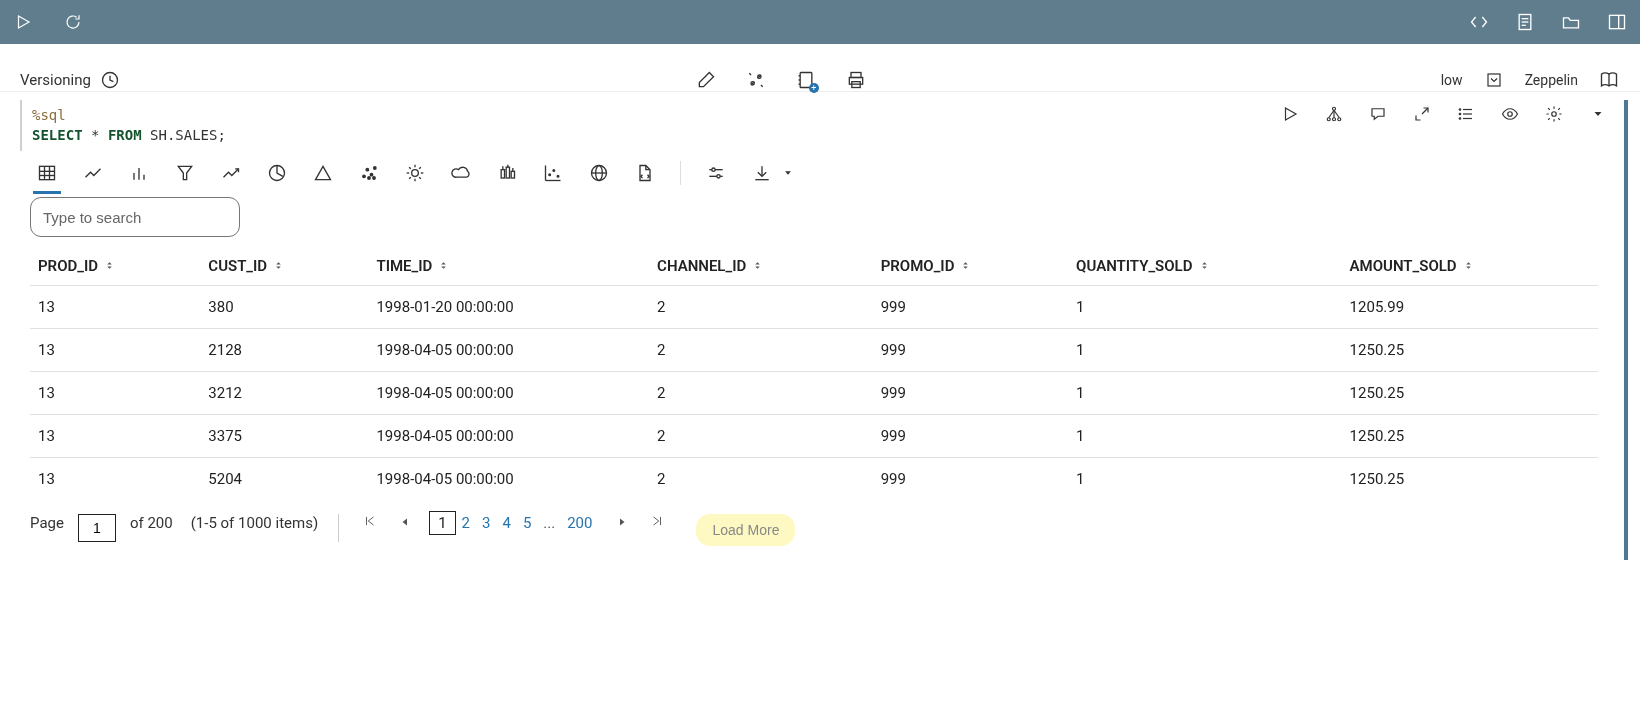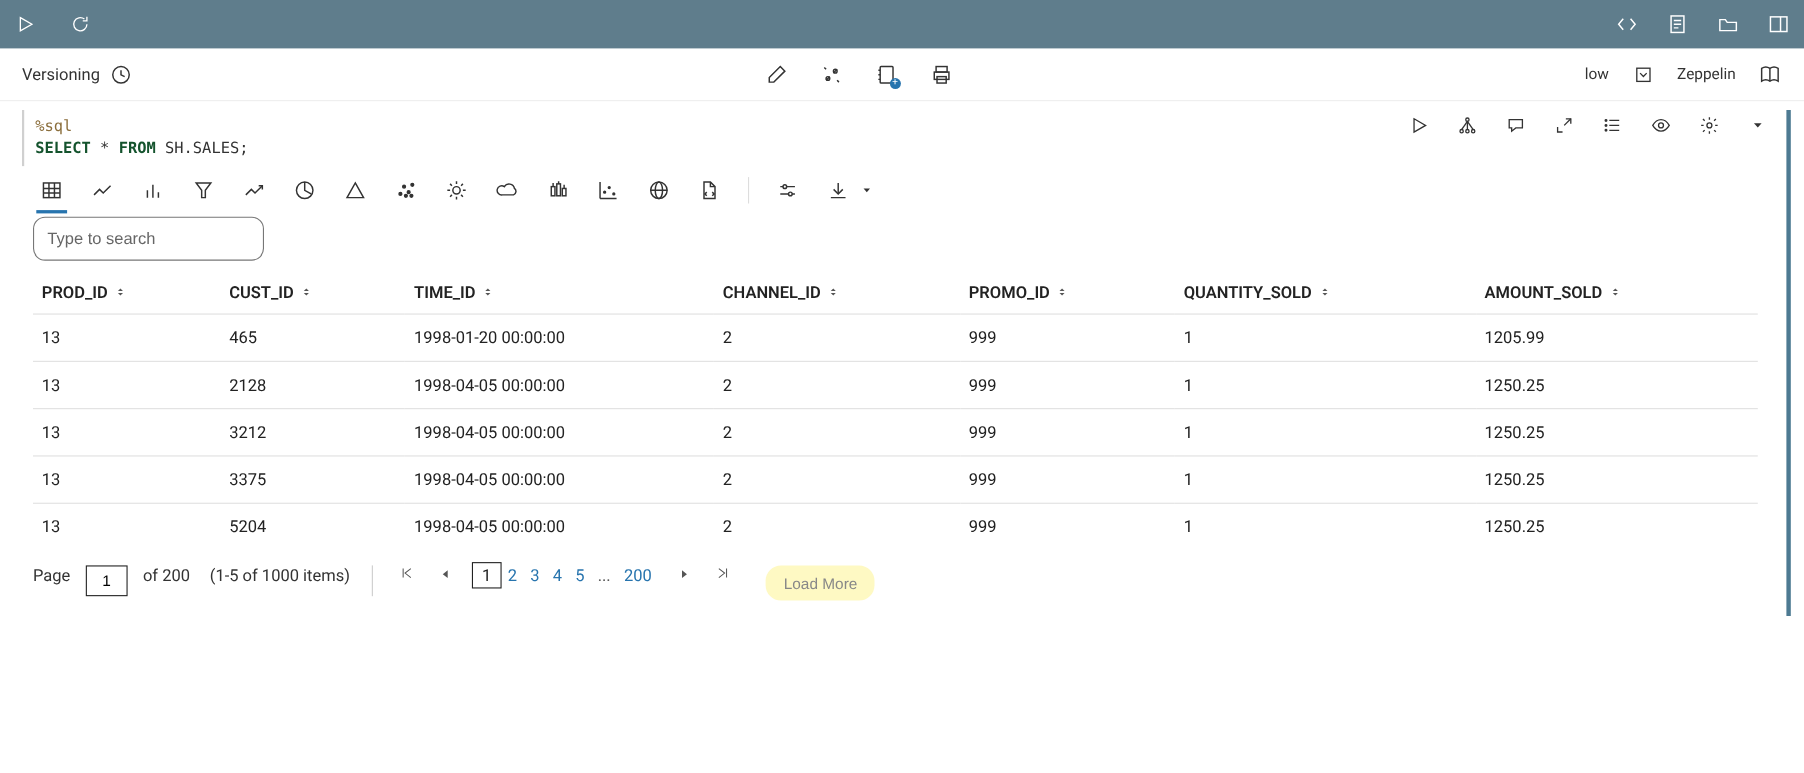--- a/index.html
+++ b/index.html
@@ -6,21 +6,21 @@
 body { font-family: -apple-system, BlinkMacSystemFont, "Segoe UI", Roboto, sans-serif; font-size: 14px; color: #222; background: #fff; }
 
 .header-bar { background: #5f7d8c; color: #fff; height: 44px; display: flex; align-items: center; padding: 0 12px; justify-content: space-between; }
 .header-left { display: flex; align-items: center; gap: 8px; font-size: 18px; }
 .header-center { display: flex; gap: 28px; }
 .header-right { display: flex; gap: 24px; }
 .header-icon { width: 22px; height: 22px; display: inline-flex; align-items: center; justify-content: center; cursor: pointer; }
 .breadcrumb { display: flex; align-items: center; gap: 10px; }
 .breadcrumb-sep { color: #cdd7dc; }
 
-.sub-bar { height: 48px; display: flex; align-items: center; padding: 0 20px; justify-content: space-between; border-bottom: 1px solid #eee; }
+.sub-bar { height: 48px; display: flex; align-items: flex-end; padding: 0 20px; justify-content: space-between; border-bottom: 1px solid #eee; }
 .sub-left { display: flex; align-items: center; gap: 8px; color: #333; font-size: 15px;}
 .sub-center { display: flex; gap: 28px; }
 .sub-right { display: flex; gap: 20px; align-items: center; font-size: 14px; color: #333; }
 .sub-icon { width: 22px; height: 22px; display: inline-flex; align-items: center; justify-content: center; cursor: pointer; color: #333; }
 
 .code-cell-wrap { margin: 8px 12px 0 12px; border-right: 4px solid #4d7a92; padding-right: 8px; }
 .code-row { display: flex; justify-content: space-between; align-items: flex-start; }
 .code-area { padding: 6px 10px; font-family: "Consolas", monospace; font-size: 14px; border-left: 2px solid #d0d0d0; margin-left: 8px; line-height: 1.4; }
 .code-magic { color: #8a6d3b; }
 .code-keyword { color: #14532d; font-weight: 700; }
@@ -389,21 +389,21 @@
               </svg></span></th>
           <th>AMOUNT_SOLD<span class="sort"><svg viewBox="0 0 24 24" width="11" height="11">
                 <polygon points="7 10 12 5 17 10" fill="currentColor" stroke="none"></polygon>
                 <polygon points="7 14 12 19 17 14" fill="currentColor" stroke="none"></polygon>
               </svg></span></th>
         </tr>
       </thead>
     <tbody id="tbody">
         <tr>
           <td>13</td>
-          <td>465</td>
+          <td>380</td>
           <td>1998-01-20 00:00:00</td>
           <td>2</td>
           <td>999</td>
           <td>1</td>
           <td>1205.99</td>
         </tr>
         <tr>
           <td>13</td>
           <td>2128</td>
           <td>1998-04-05 00:00:00</td>

